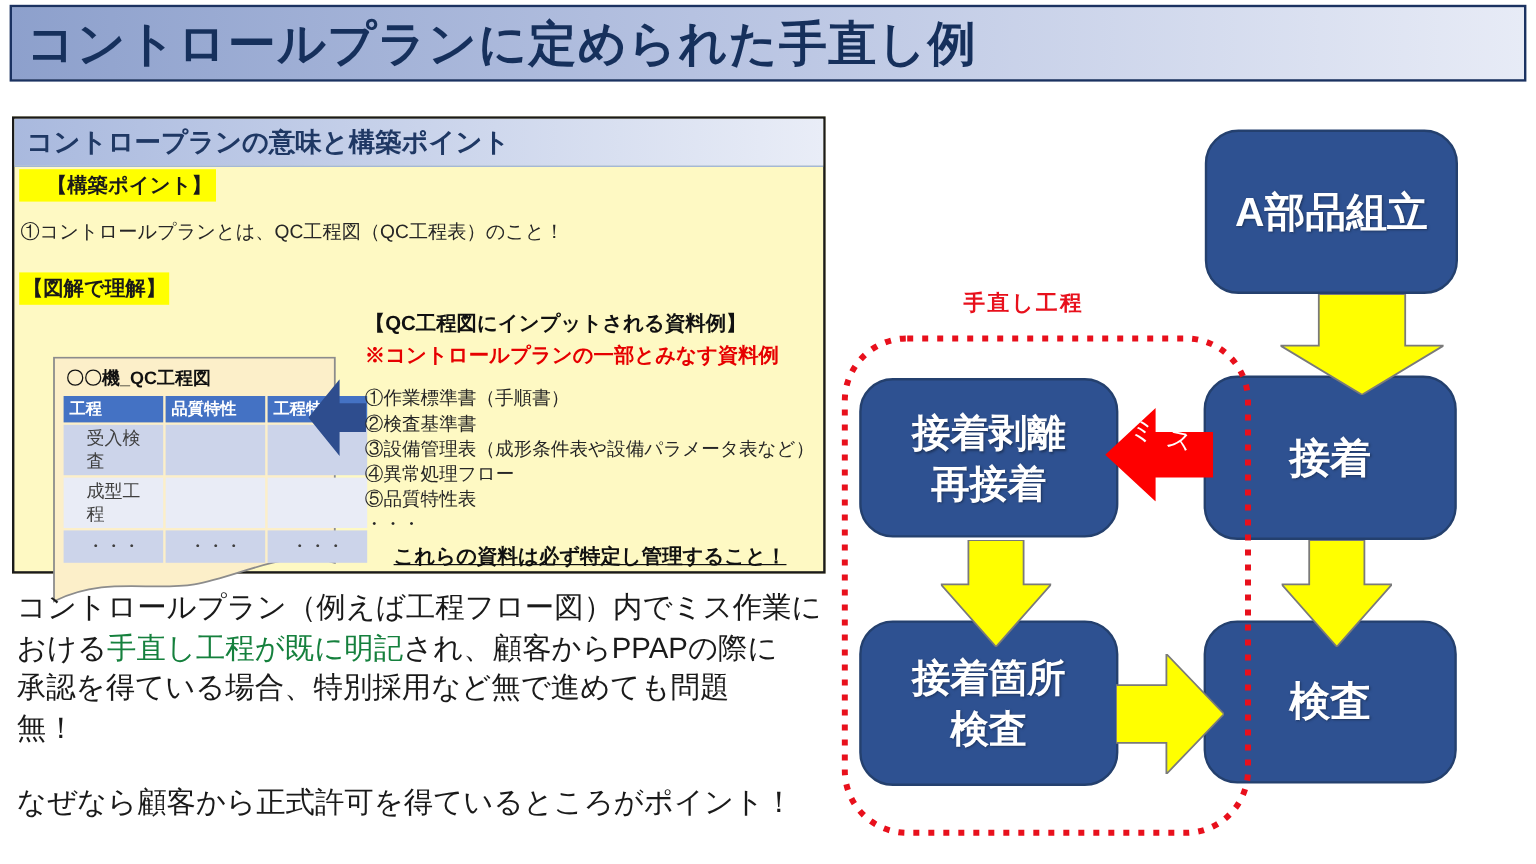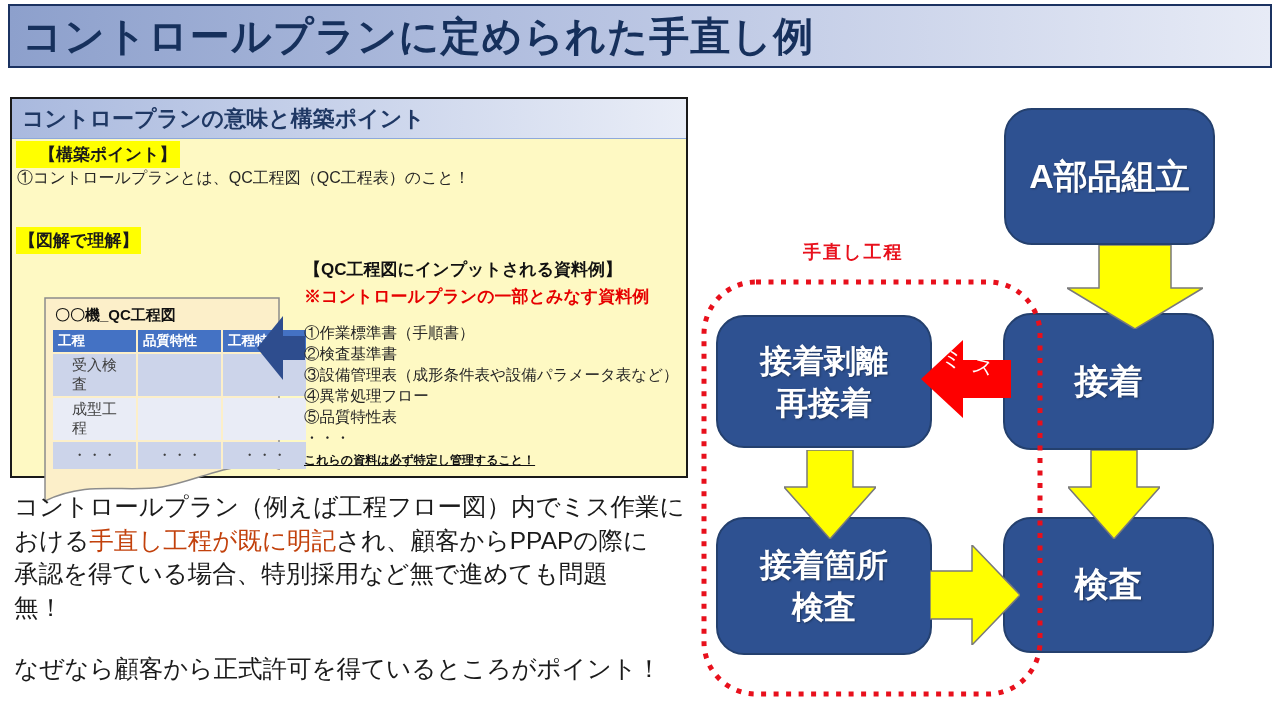--- a/index.html
+++ b/index.html
@@ -28,21 +28,21 @@
     border-bottom:1px solid #8ea9db;
     display:flex; align-items:center; padding-left:10px;
     font-size:22px; font-weight:bold; color:#1f3864;
   }
   .hl {
     position:absolute; display:inline-block; background:#ffff00;
     font-size:17px; font-weight:bold; color:#1a1a1a; padding:2px 3px;
   }
   .hl-points { left:4px; top:42px;padding-left:23px; }
   .hl-diagram { left:4px; top:128px; }
-  .pt-line { position:absolute; left:5px; font-size:16px; color:#262626; white-space:nowrap; }
+  .pt-line { position:absolute; left:5px; font-size:16px; color:#262626; white-space:nowrap;margin-top:15px; }
   .pt-1 { top:69px; } .pt-2 { top:92px; }
 
   
   .doc { position:absolute; left:32px; top:166px; width:236px; height:208px;margin-top:32px; }
   .doc svg.shape { position:absolute; left:0; top:0; }
   .doc-title { position:absolute; left:11px; top:9px; font-size:15px; font-weight:bold; color:#111; }
   .doc table { position:absolute; left:7px; top:31px; border-collapse:separate; border-spacing:2px; }
   .doc th {
     background:#4472c4; color:#fff; font-size:13.5px; font-weight:bold;
     text-align:left; padding:2px 5px; height:19px;
@@ -54,28 +54,28 @@
 
   .blue-arrow { position:absolute; left:245px; top:217px; }
 
   
   .input-docs { position:absolute; left:292px; top:159px; width:384px; }
   .input-docs .h   { font-size:17px; font-weight:bold; color:#111; white-space:nowrap; }
   .input-docs .sub { font-size:17px; font-weight:bold; color:#e60000; margin-top:4px; white-space:nowrap; }
   .input-docs .items { margin-top:14px; }
   .input-docs .items div { font-size:15.5px; line-height:21px; color:#262626; white-space:nowrap; }
   .input-docs .note {
-    margin-top:4px; font-size:12px; font-weight:bold; color:#111;
-    text-decoration:underline; white-space:nowrap;
+    margin-top:4px; font-size:17px; font-weight:bold; color:#111;
+    text-decoration:underline; white-space:nowrap;margin-left:24px;
   }
 
   
   .body-text { position:absolute; left:14px; top:490px; width:700px; color:#1a1a1a; }
   .body-text .line { font-size:24.5px; line-height:33.5px; white-space:nowrap; }
-  .body-text .red { color:#c2410c; }
+  .body-text .red { color:#15803d; }
   .p2 { position:absolute; left:14px; top:652px; font-size:24.5px; color:#1a1a1a; white-space:nowrap; }
 
   
   .fbox {
     position:absolute; background:#2e5191; border:2px solid #24406e; border-radius:28px;
     color:#fff; font-weight:bold; text-align:center;
     display:flex; flex-direction:column; align-items:center; justify-content:center;
     z-index:1; text-shadow:1px 1px 2px rgba(0,0,0,0.35);
   }
   .fbox .l1, .fbox .l2 { line-height:42px; }

